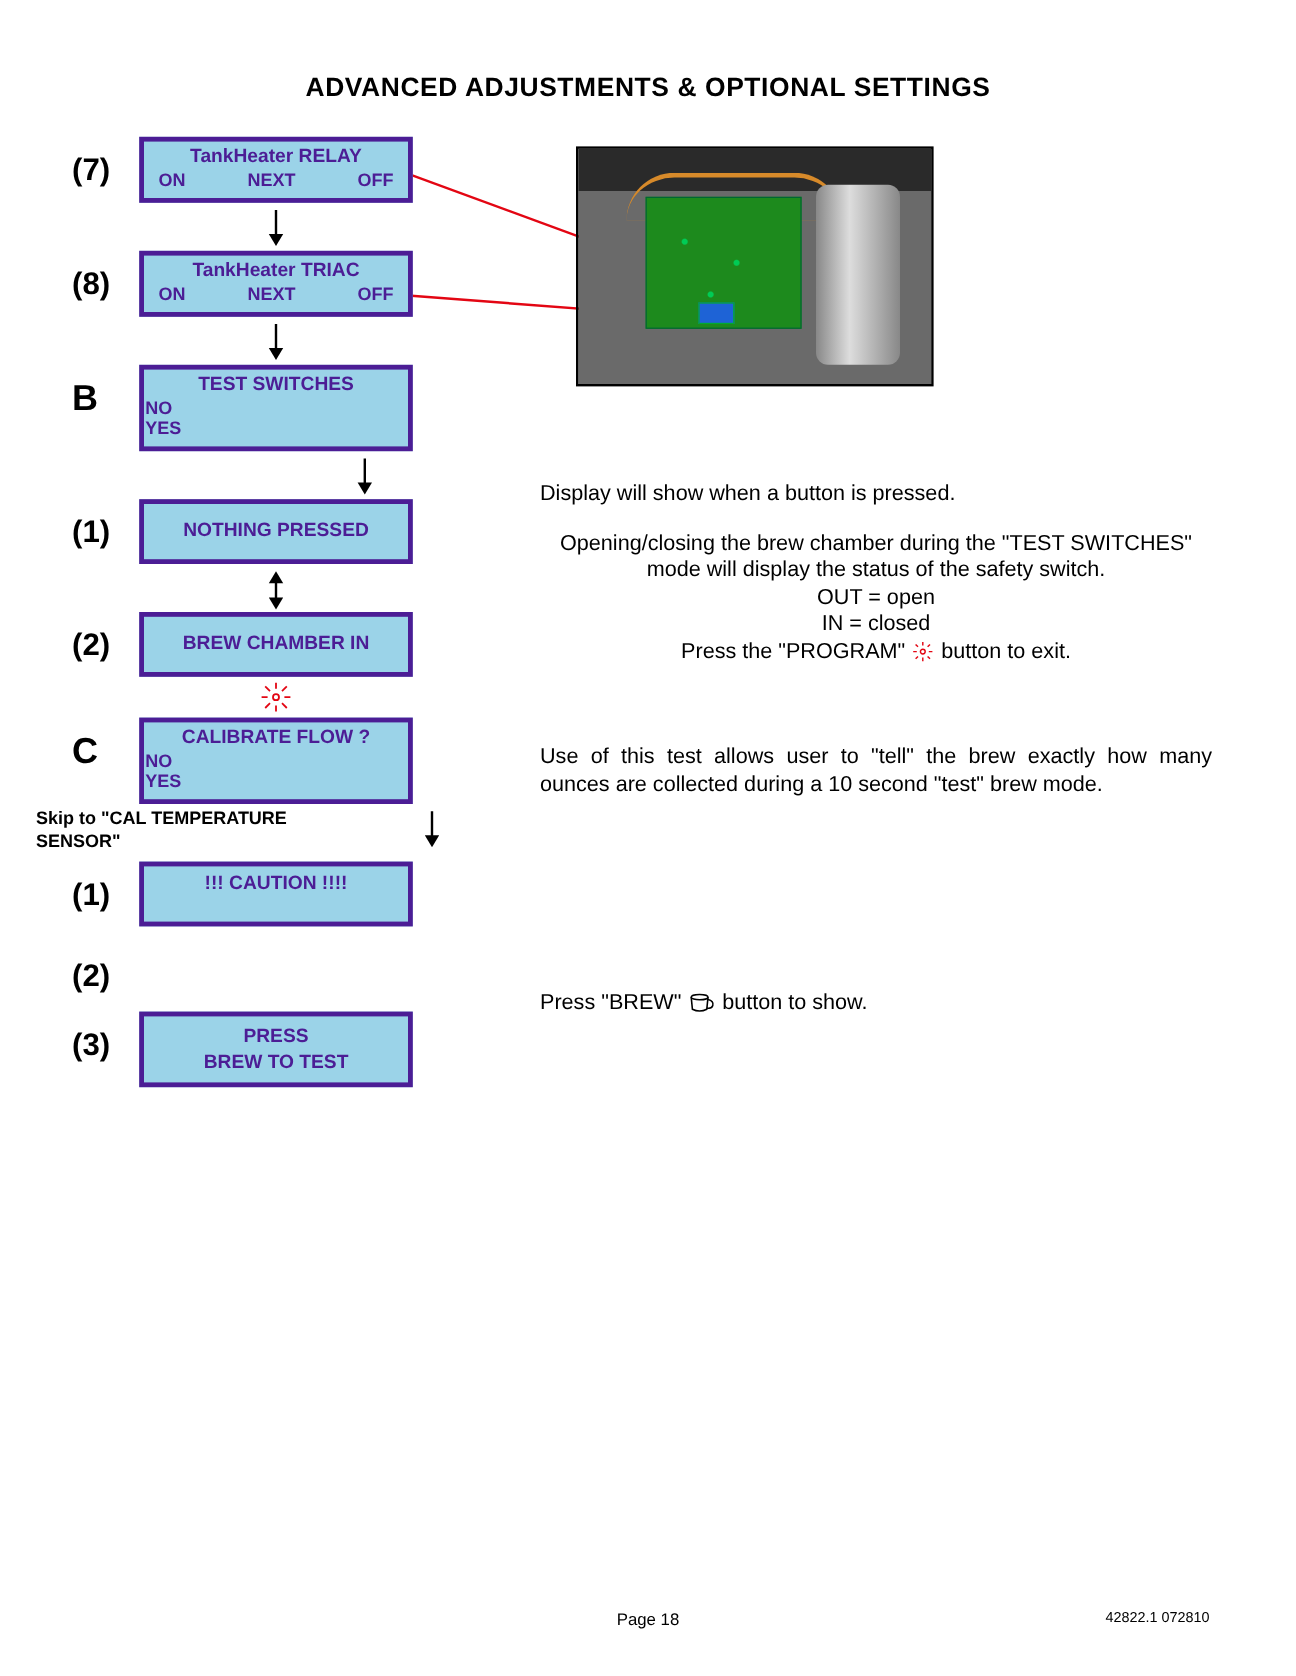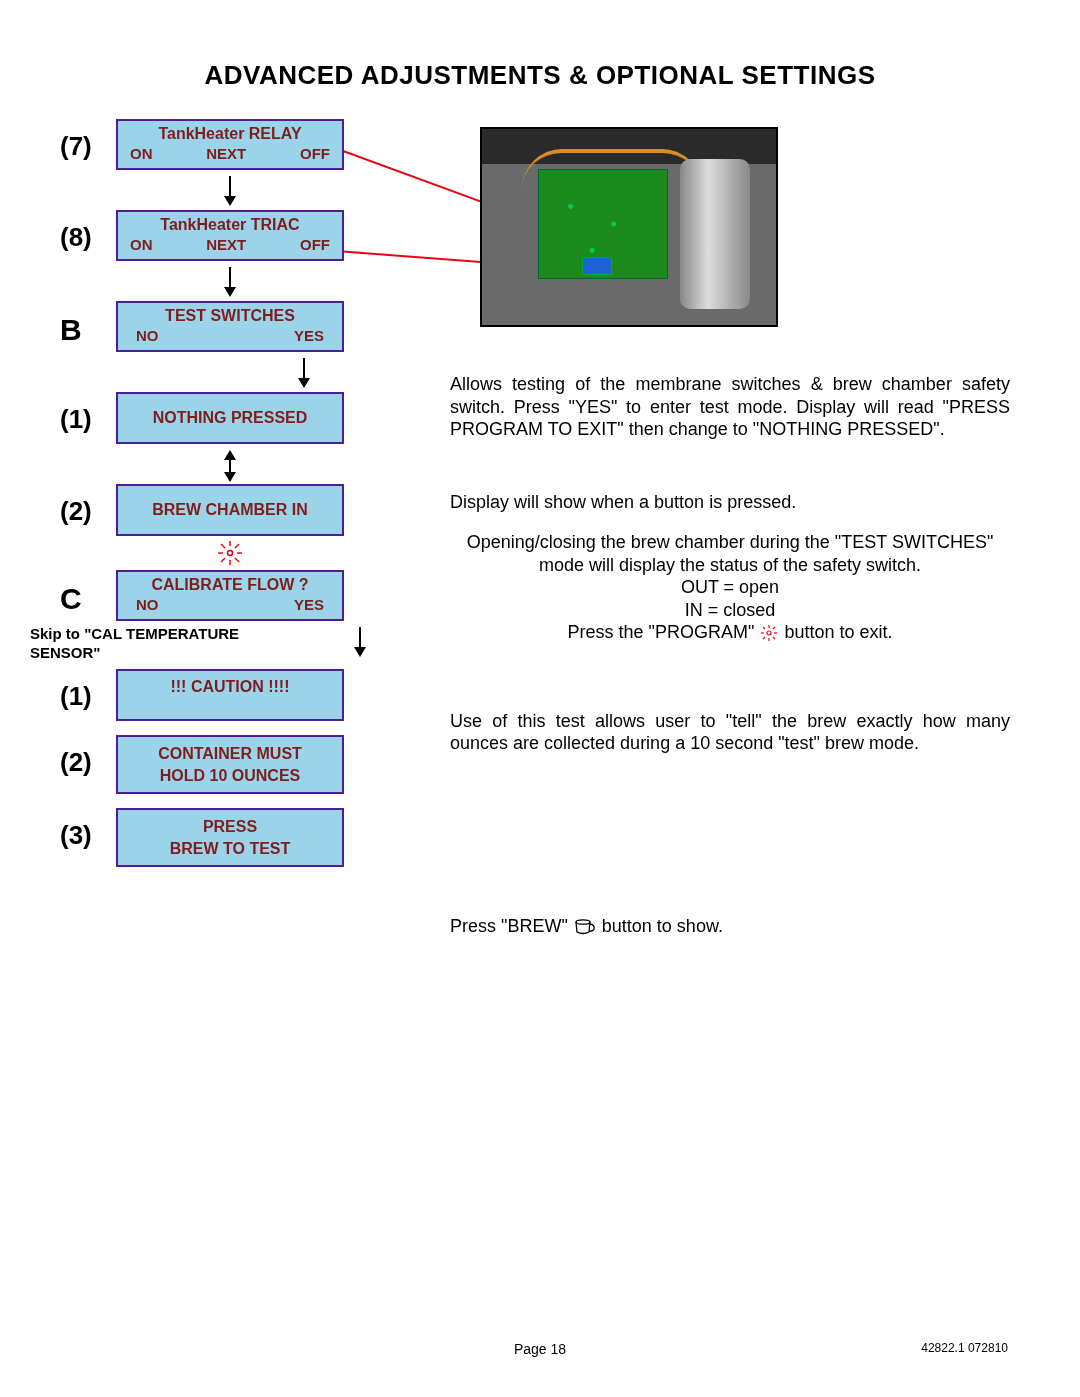--- a/index.html
+++ b/index.html
@@ -7,21 +7,21 @@
     font-family: Arial, Helvetica, sans-serif;
     background: #fff;
     width: 1080px;
     height: 1397px;
     position: relative;
     color: #000;
   }
   .page-title {
     text-align: center;
     font-weight: bold;
-    font-size: 26px;
+    font-size: 22px;
     letter-spacing: 0.5px;
     padding-top: 60px;
     padding-bottom: 28px;
   }
   .content {
     position: relative;
     padding: 0 60px;
   }
   .left-col {
     position: absolute;
@@ -45,48 +45,49 @@
     width: 56px;
     font-size: 26px;
     font-weight: bold;
     text-align: left;
     padding-top: 12px;
     flex-shrink: 0;
   }
   .step-num.big { font-size: 30px; }
   .lcd {
     background: #9bd3e8;
-    border: 2px solid #4c1d95;
+    border: 4px solid #4c1d95;
     width: 228px;
     min-height: 50px;
     display: flex;
     flex-direction: column;
     justify-content: center;
     font-weight: bold;
-    color: #7f1d1d;
+    color: #4c1d95;
     font-size: 16px;
     position: relative;
   }
   .lcd.tall { min-height: 52px; }
   .lcd-title {
     text-align: center;
     padding: 4px 6px 2px 6px;
     font-size: 16px;
   }
   .lcd-options {
     display: flex;
     justify-content: space-between;
     padding: 0 12px 6px 12px;
     font-size: 15px;
   }
   .lcd-options2 {
     display: flex;
     justify-content: space-between;
-    padding: 0 18px 6px 18px;
+    padding: 0 18px 6px 1px;
     font-size: 15px;
+    flex-direction: column;
   }
   .lcd-single {
     text-align: center;
     padding: 14px 20px;
     font-size: 16px;
   }
   .lcd-two {
     text-align: center;
     padding: 6px 6px;
     font-size: 16px;
@@ -294,26 +295,20 @@
     <div class="step-row">
       <div class="step-num">(1)</div>
       <div class="lcd tall">
         <div class="lcd-single" style="padding-top:6px; padding-bottom:22px;">!!! CAUTION !!!!</div>
       </div>
     </div>
     <div style="height:10px;"></div>
 
     <div class="step-row">
       <div class="step-num">(2)</div>
-      <div class="lcd">
-        <div class="lcd-two">
-          <div>CONTAINER MUST</div>
-          <div>HOLD 10 OUNCES</div>
-        </div>
-      </div>
     </div>
     <div style="height:10px;"></div>
 
     <div class="step-row">
       <div class="step-num">(3)</div>
       <div class="lcd">
         <div class="lcd-two">
           <div>PRESS</div>
           <div>BREW TO TEST</div>
         </div>
@@ -328,21 +323,20 @@
       <div class="photo">
         <div class="tube"></div>
         <div class="pcb"></div>
         <div class="cyl"></div>
         <div class="chip"></div>
       </div>
     </div>
 
     <div style="height:46px;"></div>
 
-    <div class="desc desc-block">Allows testing of the membrane switches &amp; brew chamber safety switch. Press "YES" to enter test mode. Display will read "PRESS PROGRAM TO EXIT" then change to "NOTHING PRESSED".</div>
 
     <div style="height:32px;"></div>
     <div class="desc desc-block">Display will show when a button is pressed.</div>
 
     <div class="desc" style="text-align:center;">
       <span>Opening/closing the brew chamber during the "TEST SWITCHES" mode will display the status of the safety switch.</span><br>
       <span>OUT = open</span><br>
       <span>IN = closed</span><br>
       <span>Press the "PROGRAM" </span>
       <svg class="cup-icon" width="20" height="18">

